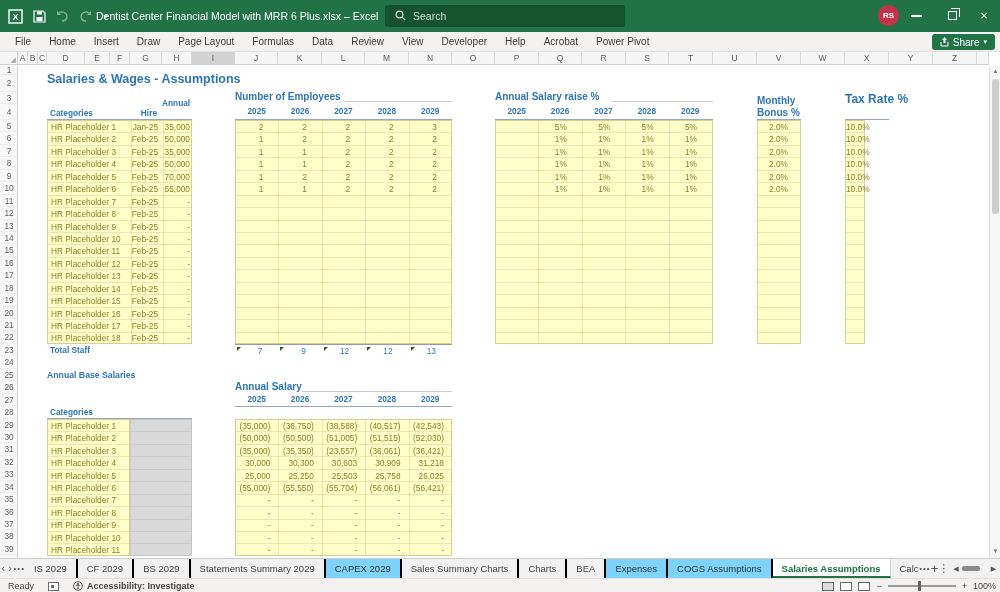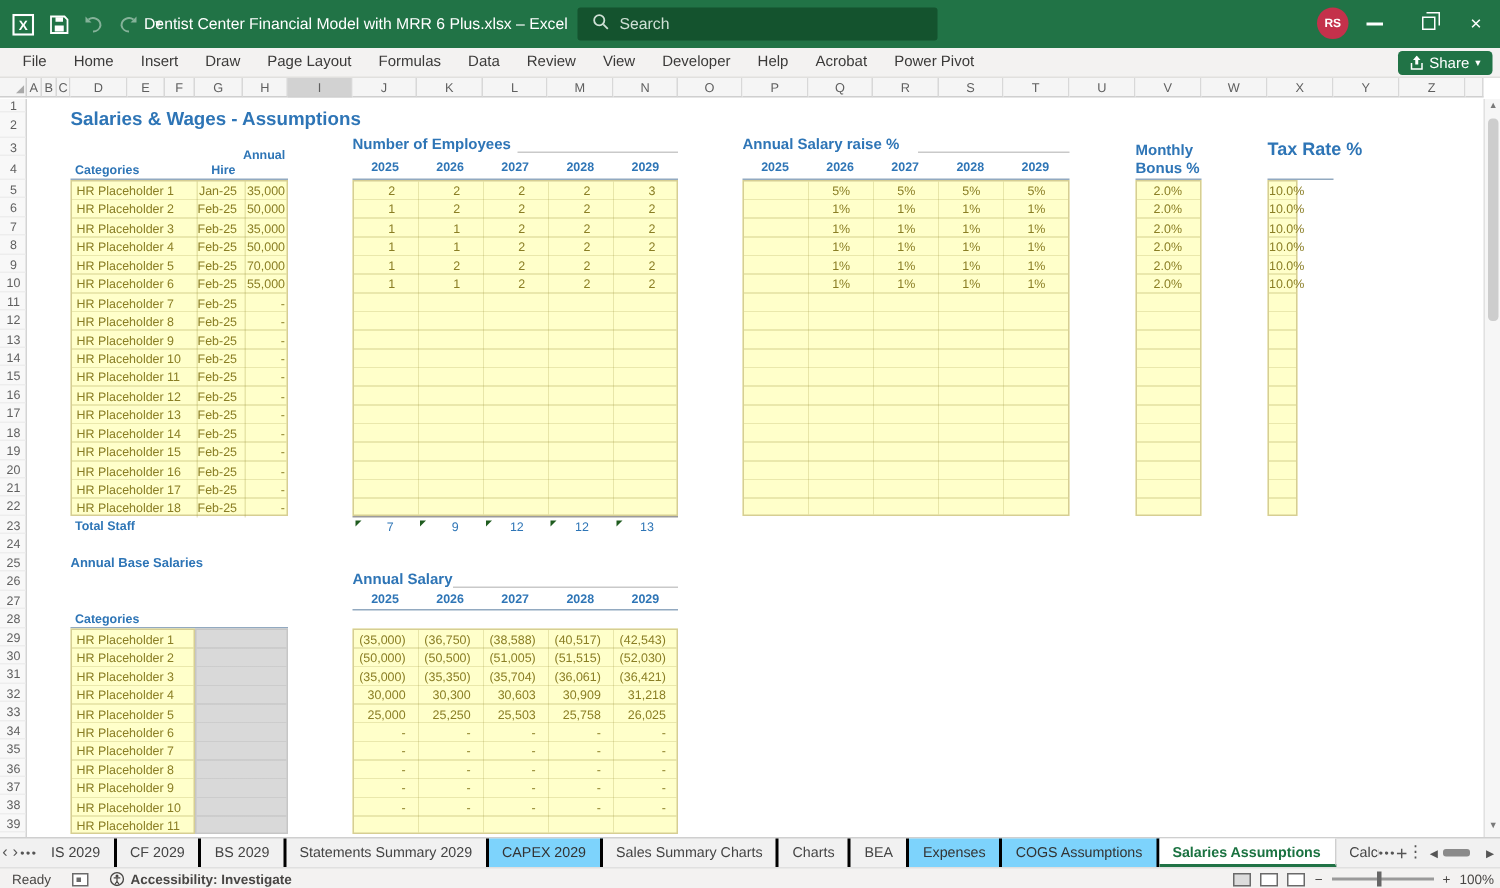--- a/index.html
+++ b/index.html
@@ -557,37 +557,44 @@
         <div class="yrow olive">
         <span class="ycell2">(50,000)</span>
         <span class="ycell2">(50,500)</span>
         <span class="ycell2">(51,005)</span>
         <span class="ycell2">(51,515)</span>
         <span class="ycell2">(52,030)</span>
       </div>
         <div class="yrow olive">
         <span class="ycell2">(35,000)</span>
         <span class="ycell2">(35,350)</span>
-        <span class="ycell2">(35,704)</span>
+        <span class="ycell2">(23,557)</span>
         <span class="ycell2">(36,061)</span>
         <span class="ycell2">(36,421)</span>
       </div>
         <div class="yrow olive">
         <span class="ycell2">30,000</span>
         <span class="ycell2">30,300</span>
         <span class="ycell2">30,603</span>
         <span class="ycell2">30,909</span>
         <span class="ycell2">31,218</span>
       </div>
         <div class="yrow olive">
         <span class="ycell2">25,000</span>
         <span class="ycell2">25,250</span>
         <span class="ycell2">25,503</span>
         <span class="ycell2">25,758</span>
         <span class="ycell2">26,025</span>
+      </div>
+        <div class="yrow olive">
+        <span class="ycell2">(55,000)</span>
+        <span class="ycell2">(55,550)</span>
+        <span class="ycell2">(55,704)</span>
+        <span class="ycell2">(56,061)</span>
+        <span class="ycell2">(56,421)</span>
       </div>
         <div class="yrow olive">
         <span class="ycell2">-</span>
         <span class="ycell2">-</span>
         <span class="ycell2">-</span>
         <span class="ycell2">-</span>
         <span class="ycell2">-</span>
       </div>
         <div class="yrow olive">
         <span class="ycell2">-</span>

